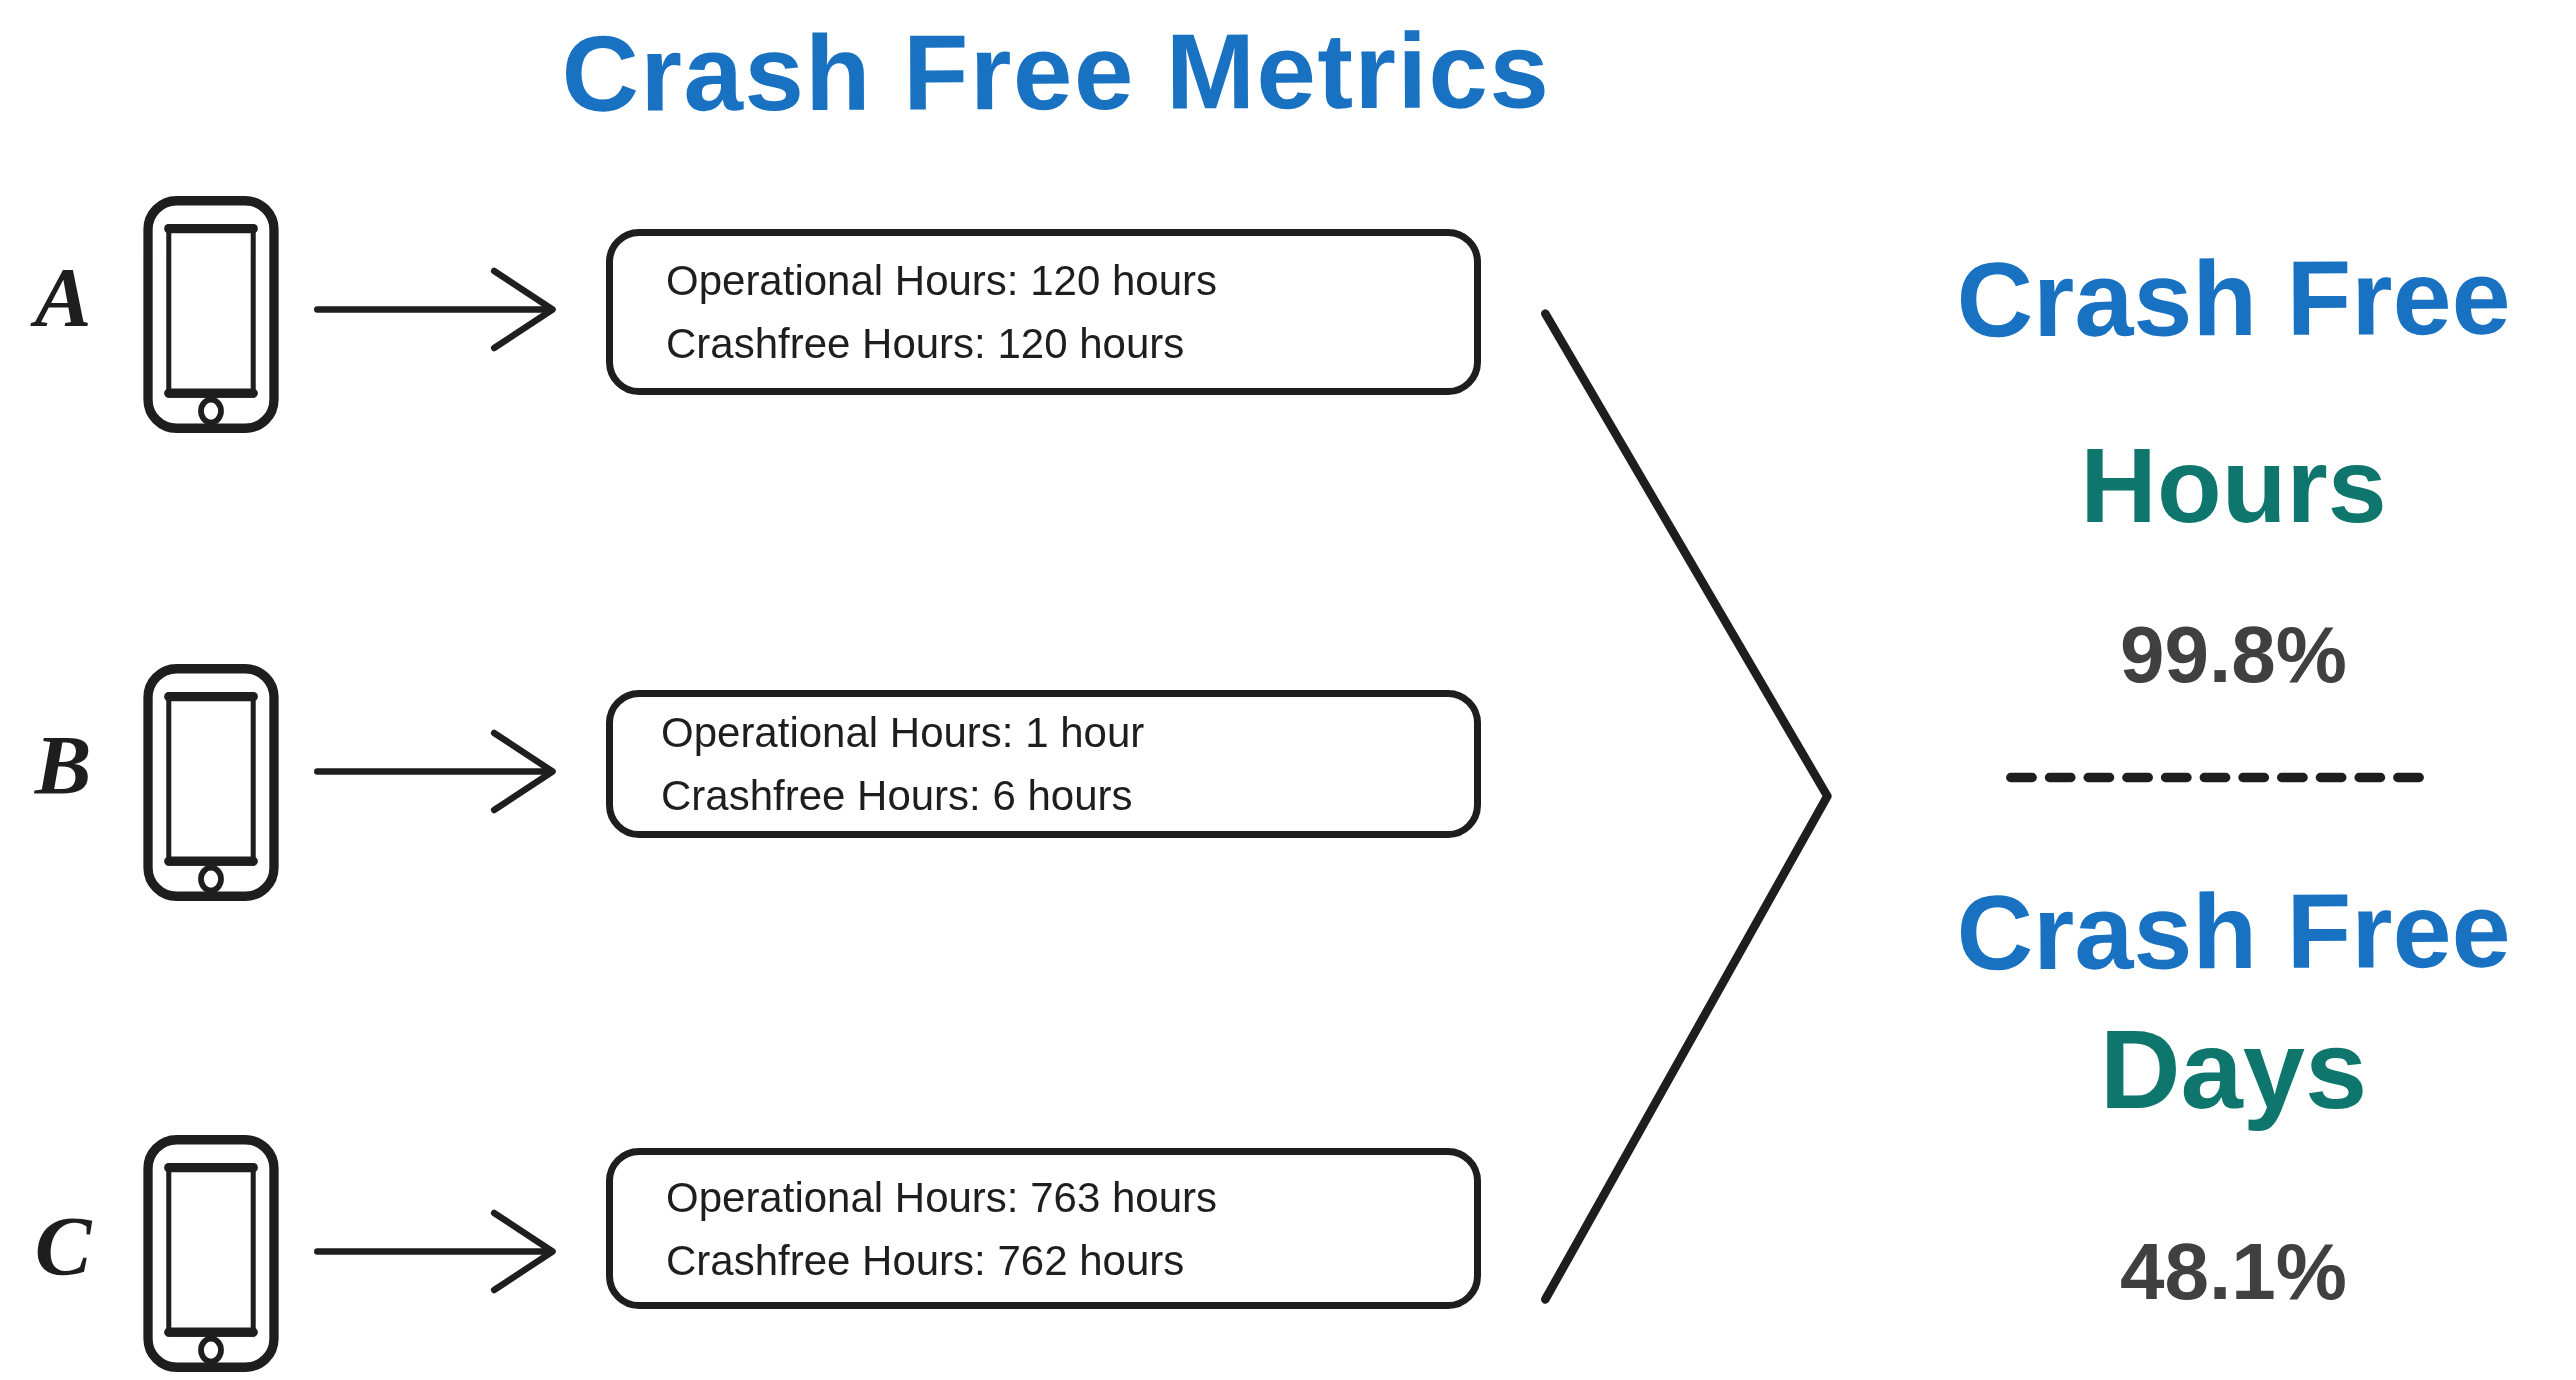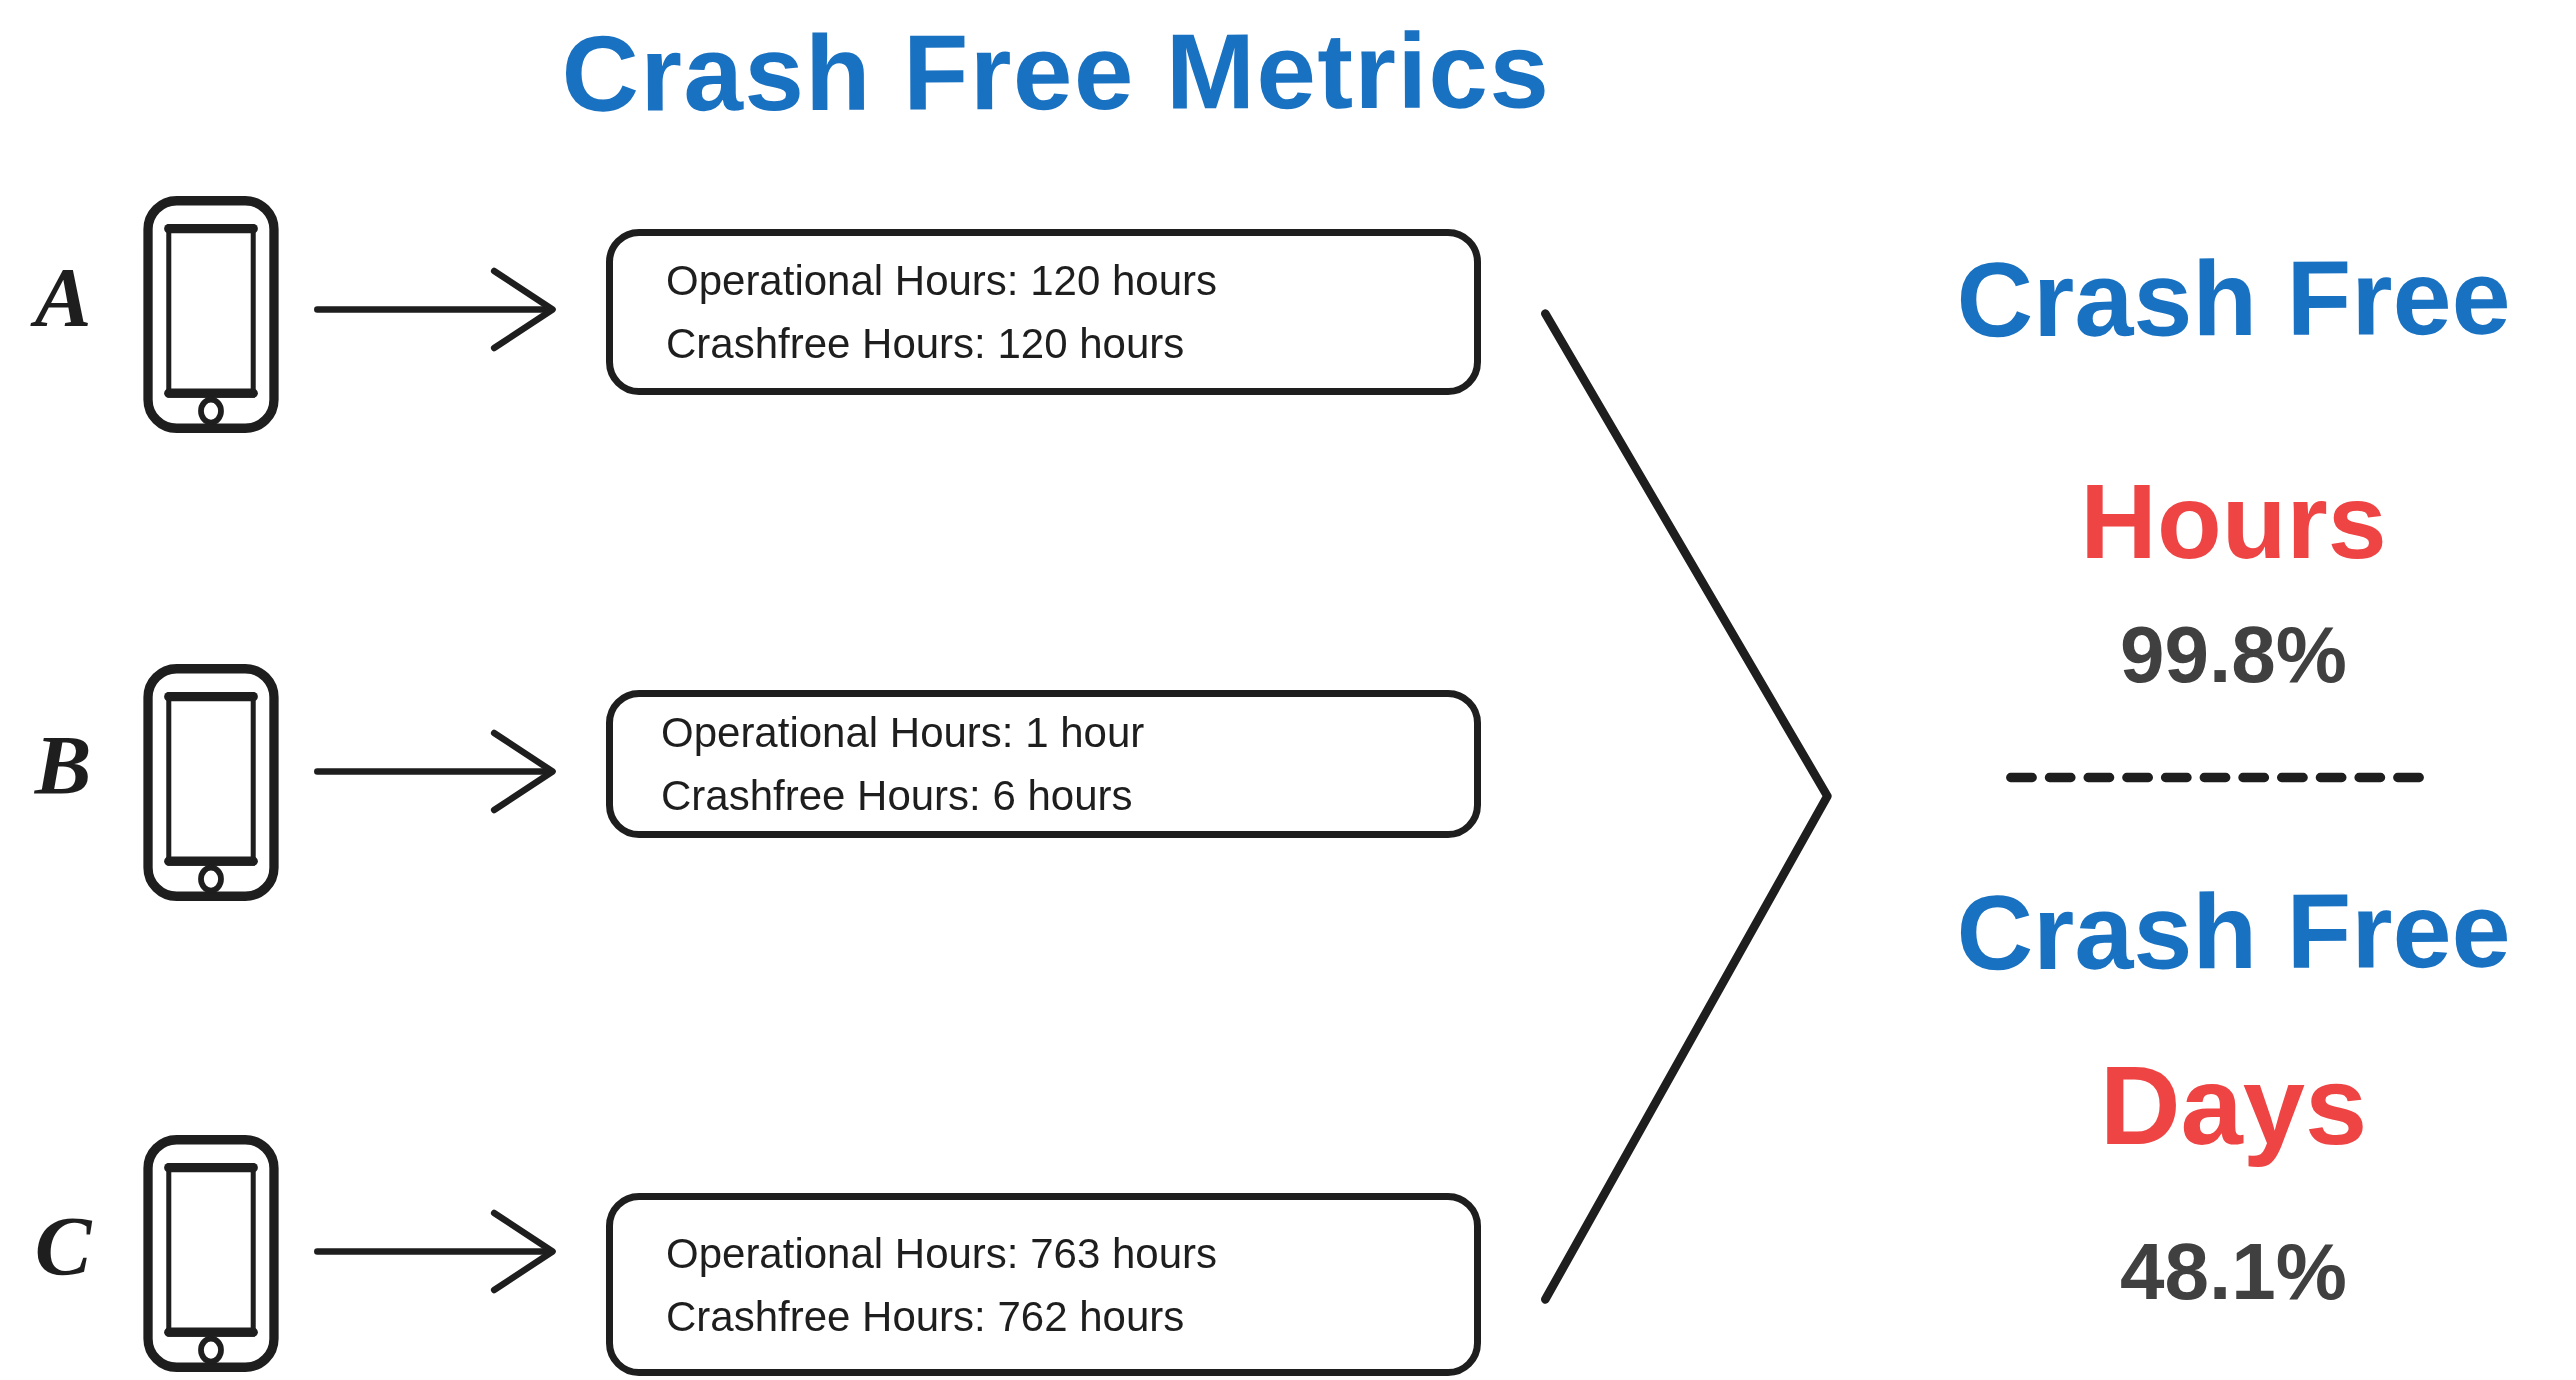--- a/index.html
+++ b/index.html
@@ -61,21 +61,21 @@
     border: 7.9px solid #1e1e1e;
     border-radius: 33px;
     background: #ffffff;
     display: flex;
     flex-direction: column;
     justify-content: center;
     padding-left: 53px;
   }
   .ra .box { top: 229px; height: 166px; }
   .rb .box { top: 690px; height: 148px; padding-left: 48px; }
-  .rc .box { top: 1193px; height: 183px; }
+  .rc .box { top: 1148px; height: 161px; }
 
   .box-line {
     font-size: 42px;
     font-weight: 400;
     line-height: 1.5;
     color: #1e1e1e;
     white-space: nowrap;
   }
 
   
@@ -83,21 +83,21 @@
 
   
   .result-text {
     position: absolute;
     left: 1891px; width: 685px;
     margin: 0;
     text-align: center;
     white-space: nowrap;
   }
   .result-title { font-size: 106px; font-weight: 700; color: #1971c2; }
-  .result-unit  { font-size: 106px; font-weight: 700; color: #ef4444; margin-top: 36px; }
+  .result-unit  { font-size: 106px; font-weight: 700; color: #0f766e; }
   .result-value { font-size: 80px; font-weight: 700; color: #404040; }
   #cfh-title { top: 238px;  transform: rotate(-0.3deg); }
   #cfh-unit  { top: 425px; }
   #cfh-value { top: 609px; }
   #cfd-title { top: 871px; transform: rotate(-0.3deg); }
   #cfd-unit  { top: 1005px; font-size: 112px; }
   #cfd-value { top: 1226px; }
 
   .divider { position: absolute; left: 2005px; top: 771px; width: 420px; height: 13px; }
 

